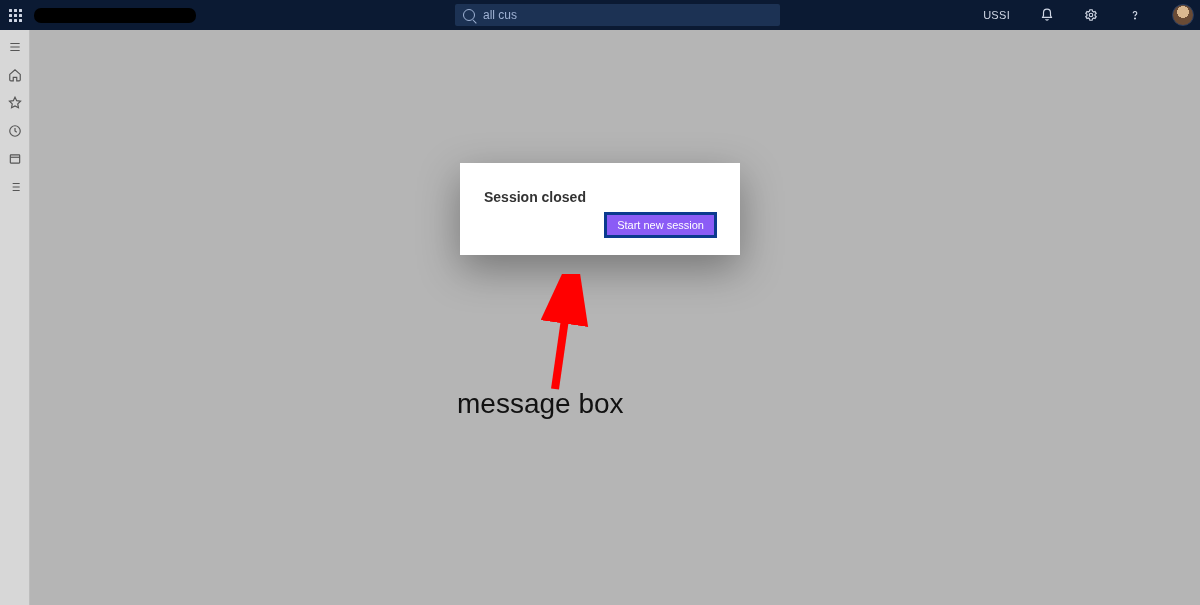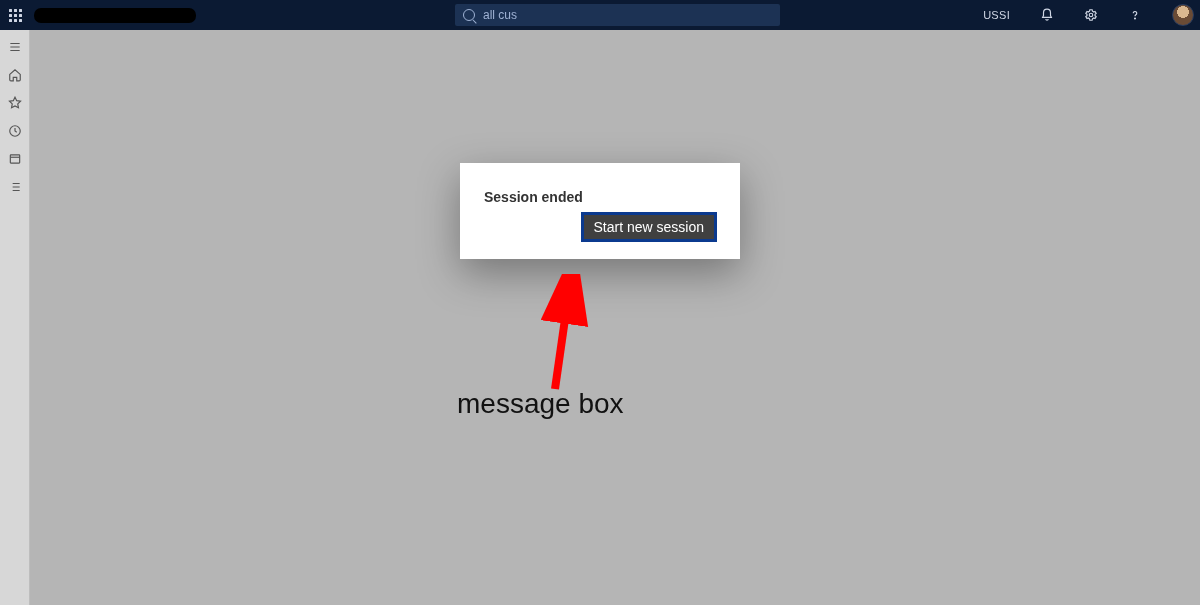--- a/index.html
+++ b/index.html
@@ -140,23 +140,23 @@
       font-size: 11px;
       color: #555;
       line-height: 1.4;
       margin-bottom: 46px;
     }
     .dialog-footer {
       display: flex;
       justify-content: flex-end;
     }
     .primary-btn {
-      background: #404040;
+      background: #8b5cf6;
       color: #fff;
-      font-size: 14px;
+      font-size: 11px;
       border: 2px solid #0b3a8f;
       outline: 1px solid #0b3a8f;
       padding: 4px 10px;
       cursor: pointer;
       font-family: inherit;
     }
 
     
     .annotation-label {
       position: absolute;
@@ -254,21 +254,21 @@
   <div class="sicon">
     <svg viewBox="0 0 24 24" width="14" height="14" fill="none" stroke="#555" stroke-width="2">
         <path d="M8 6h12M8 12h12M8 18h12M4 6h.01M4 12h.01M4 18h.01"></path>
       </svg>
   </div>
 </div>
 
 <div class="content"></div>
 
 <div class="dialog">
-  <div class="dialog-title">Session ended</div>
+  <div class="dialog-title">Session closed</div>
   <div class="dialog-footer">
     <button class="primary-btn">Start new session</button>
   </div>
 </div>
 
 <svg class="annotation-arrow" viewBox="0 0 60 120">
   <defs>
     <marker id="arrowhead" markerWidth="10" markerHeight="10" refX="5" refY="3" orient="auto">
       <polygon points="0 0, 10 3, 0 6" fill="#ff0000"></polygon>
     </marker>

